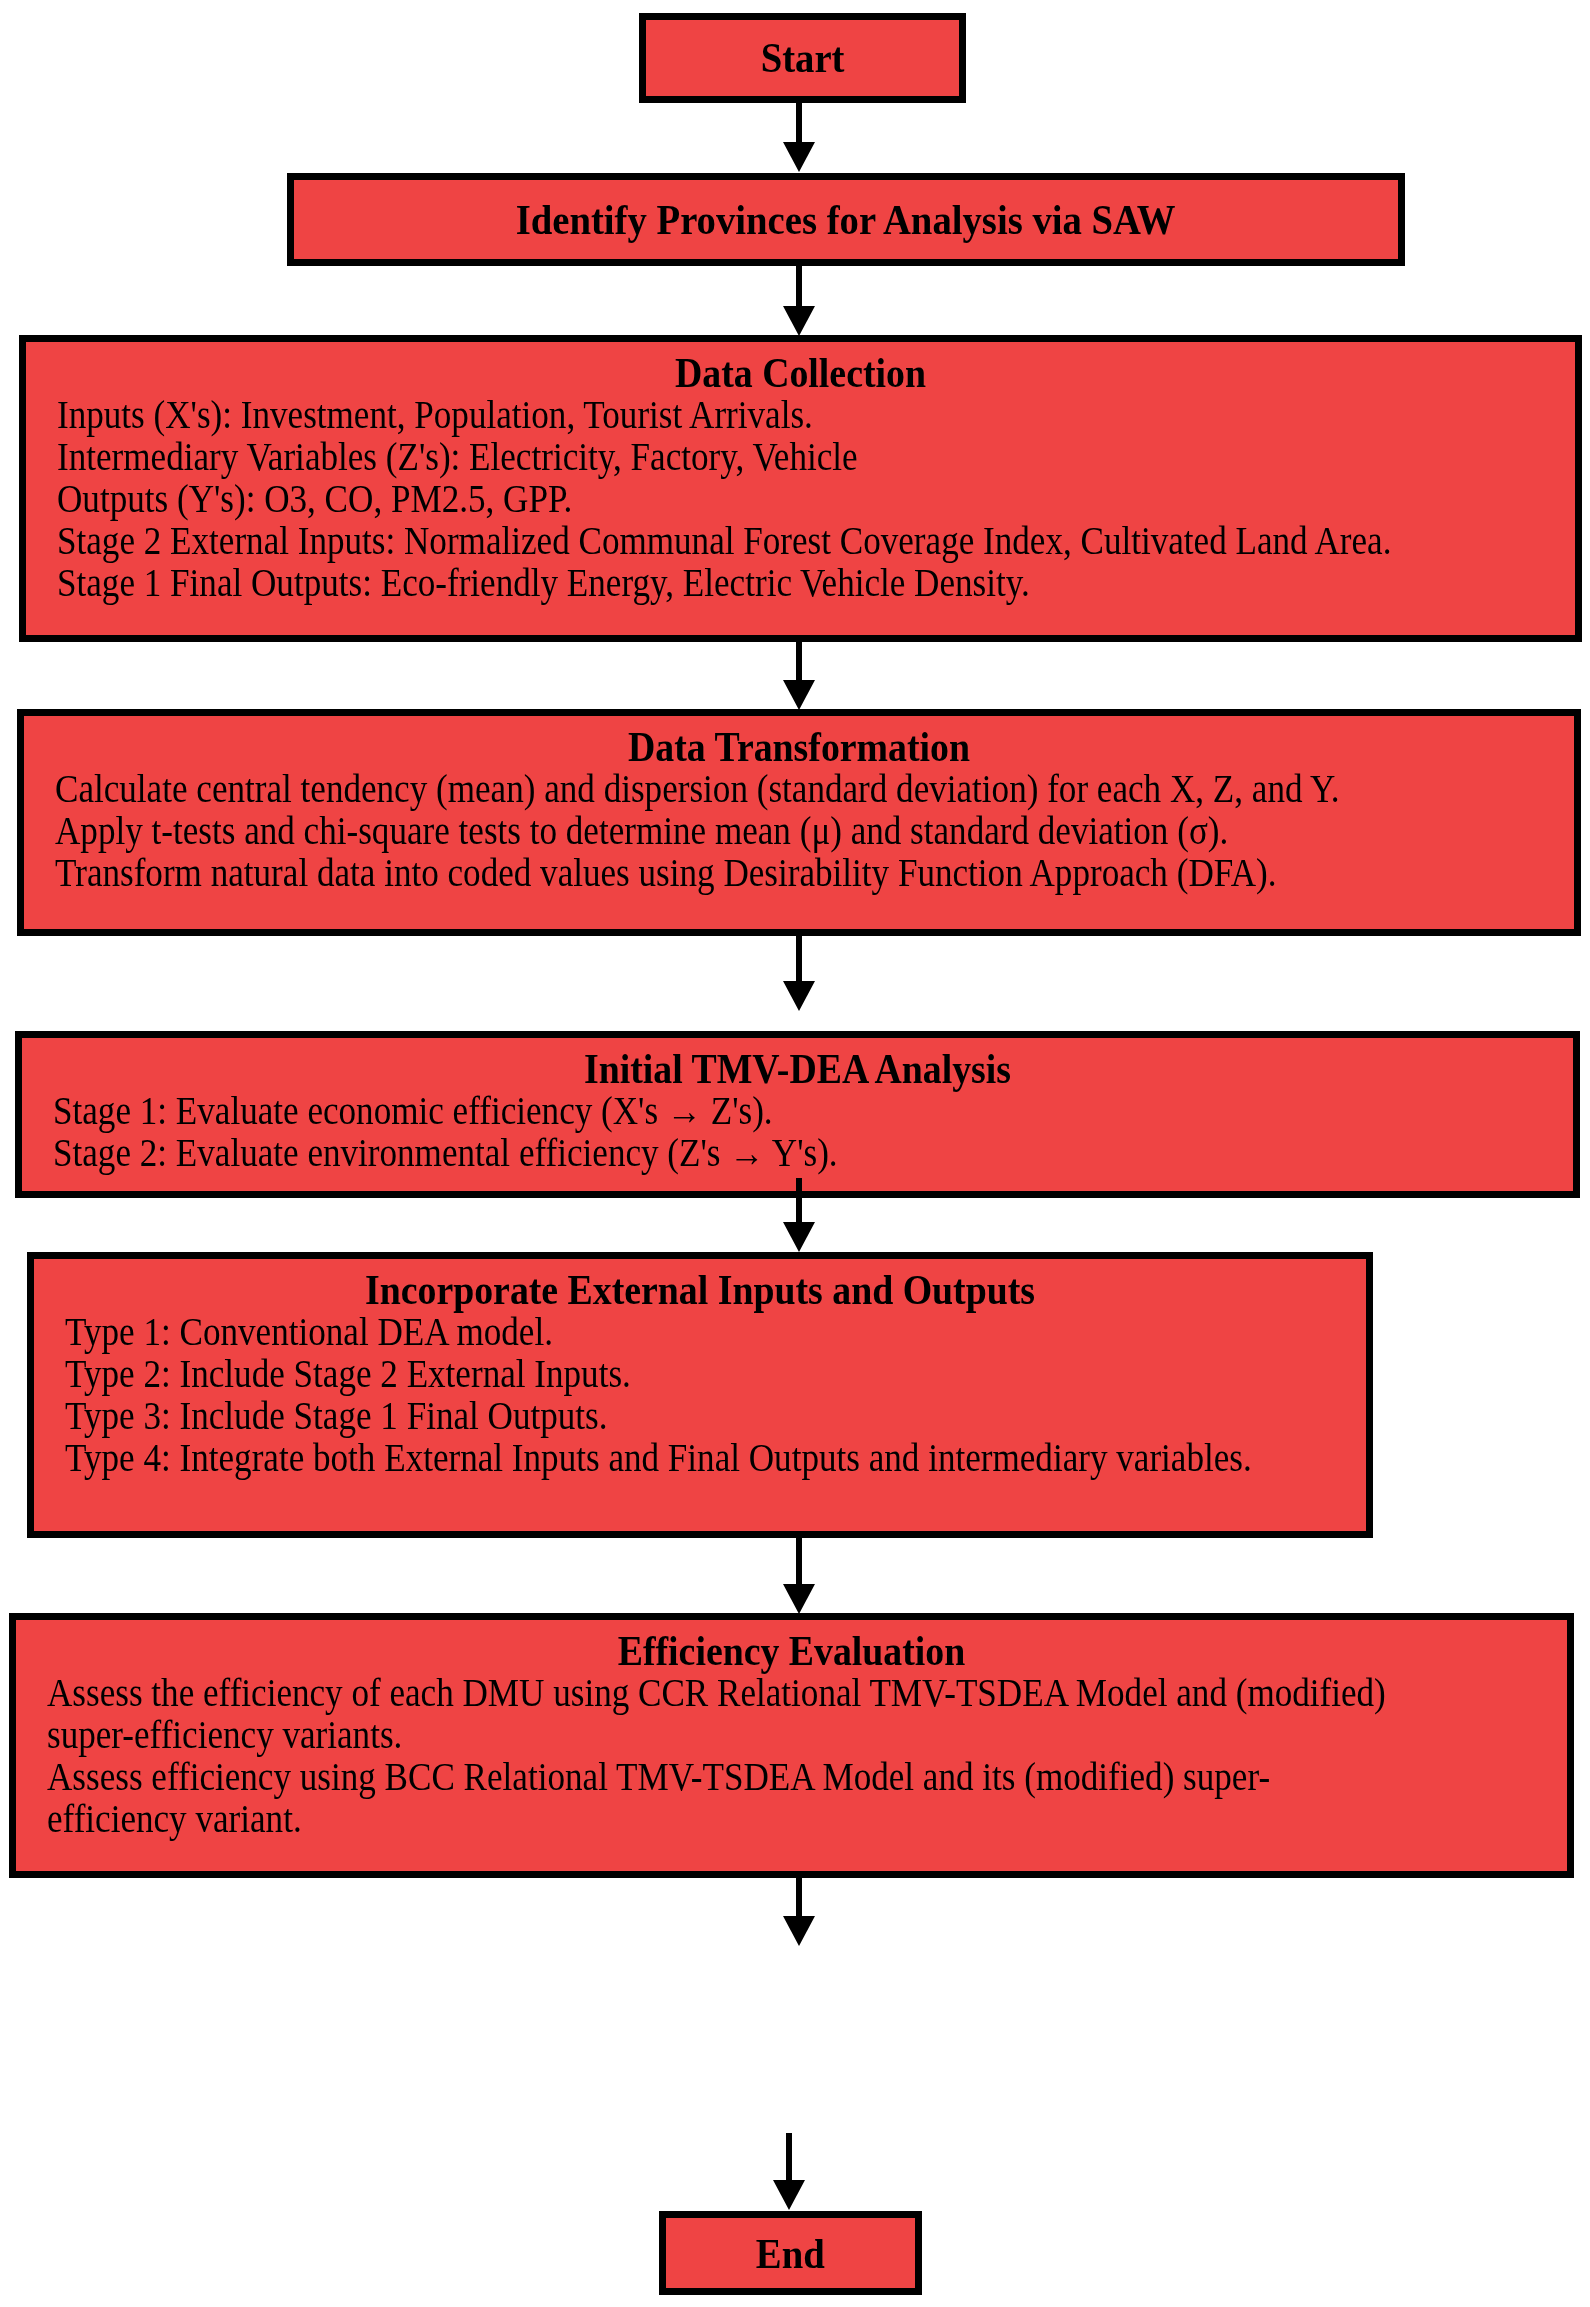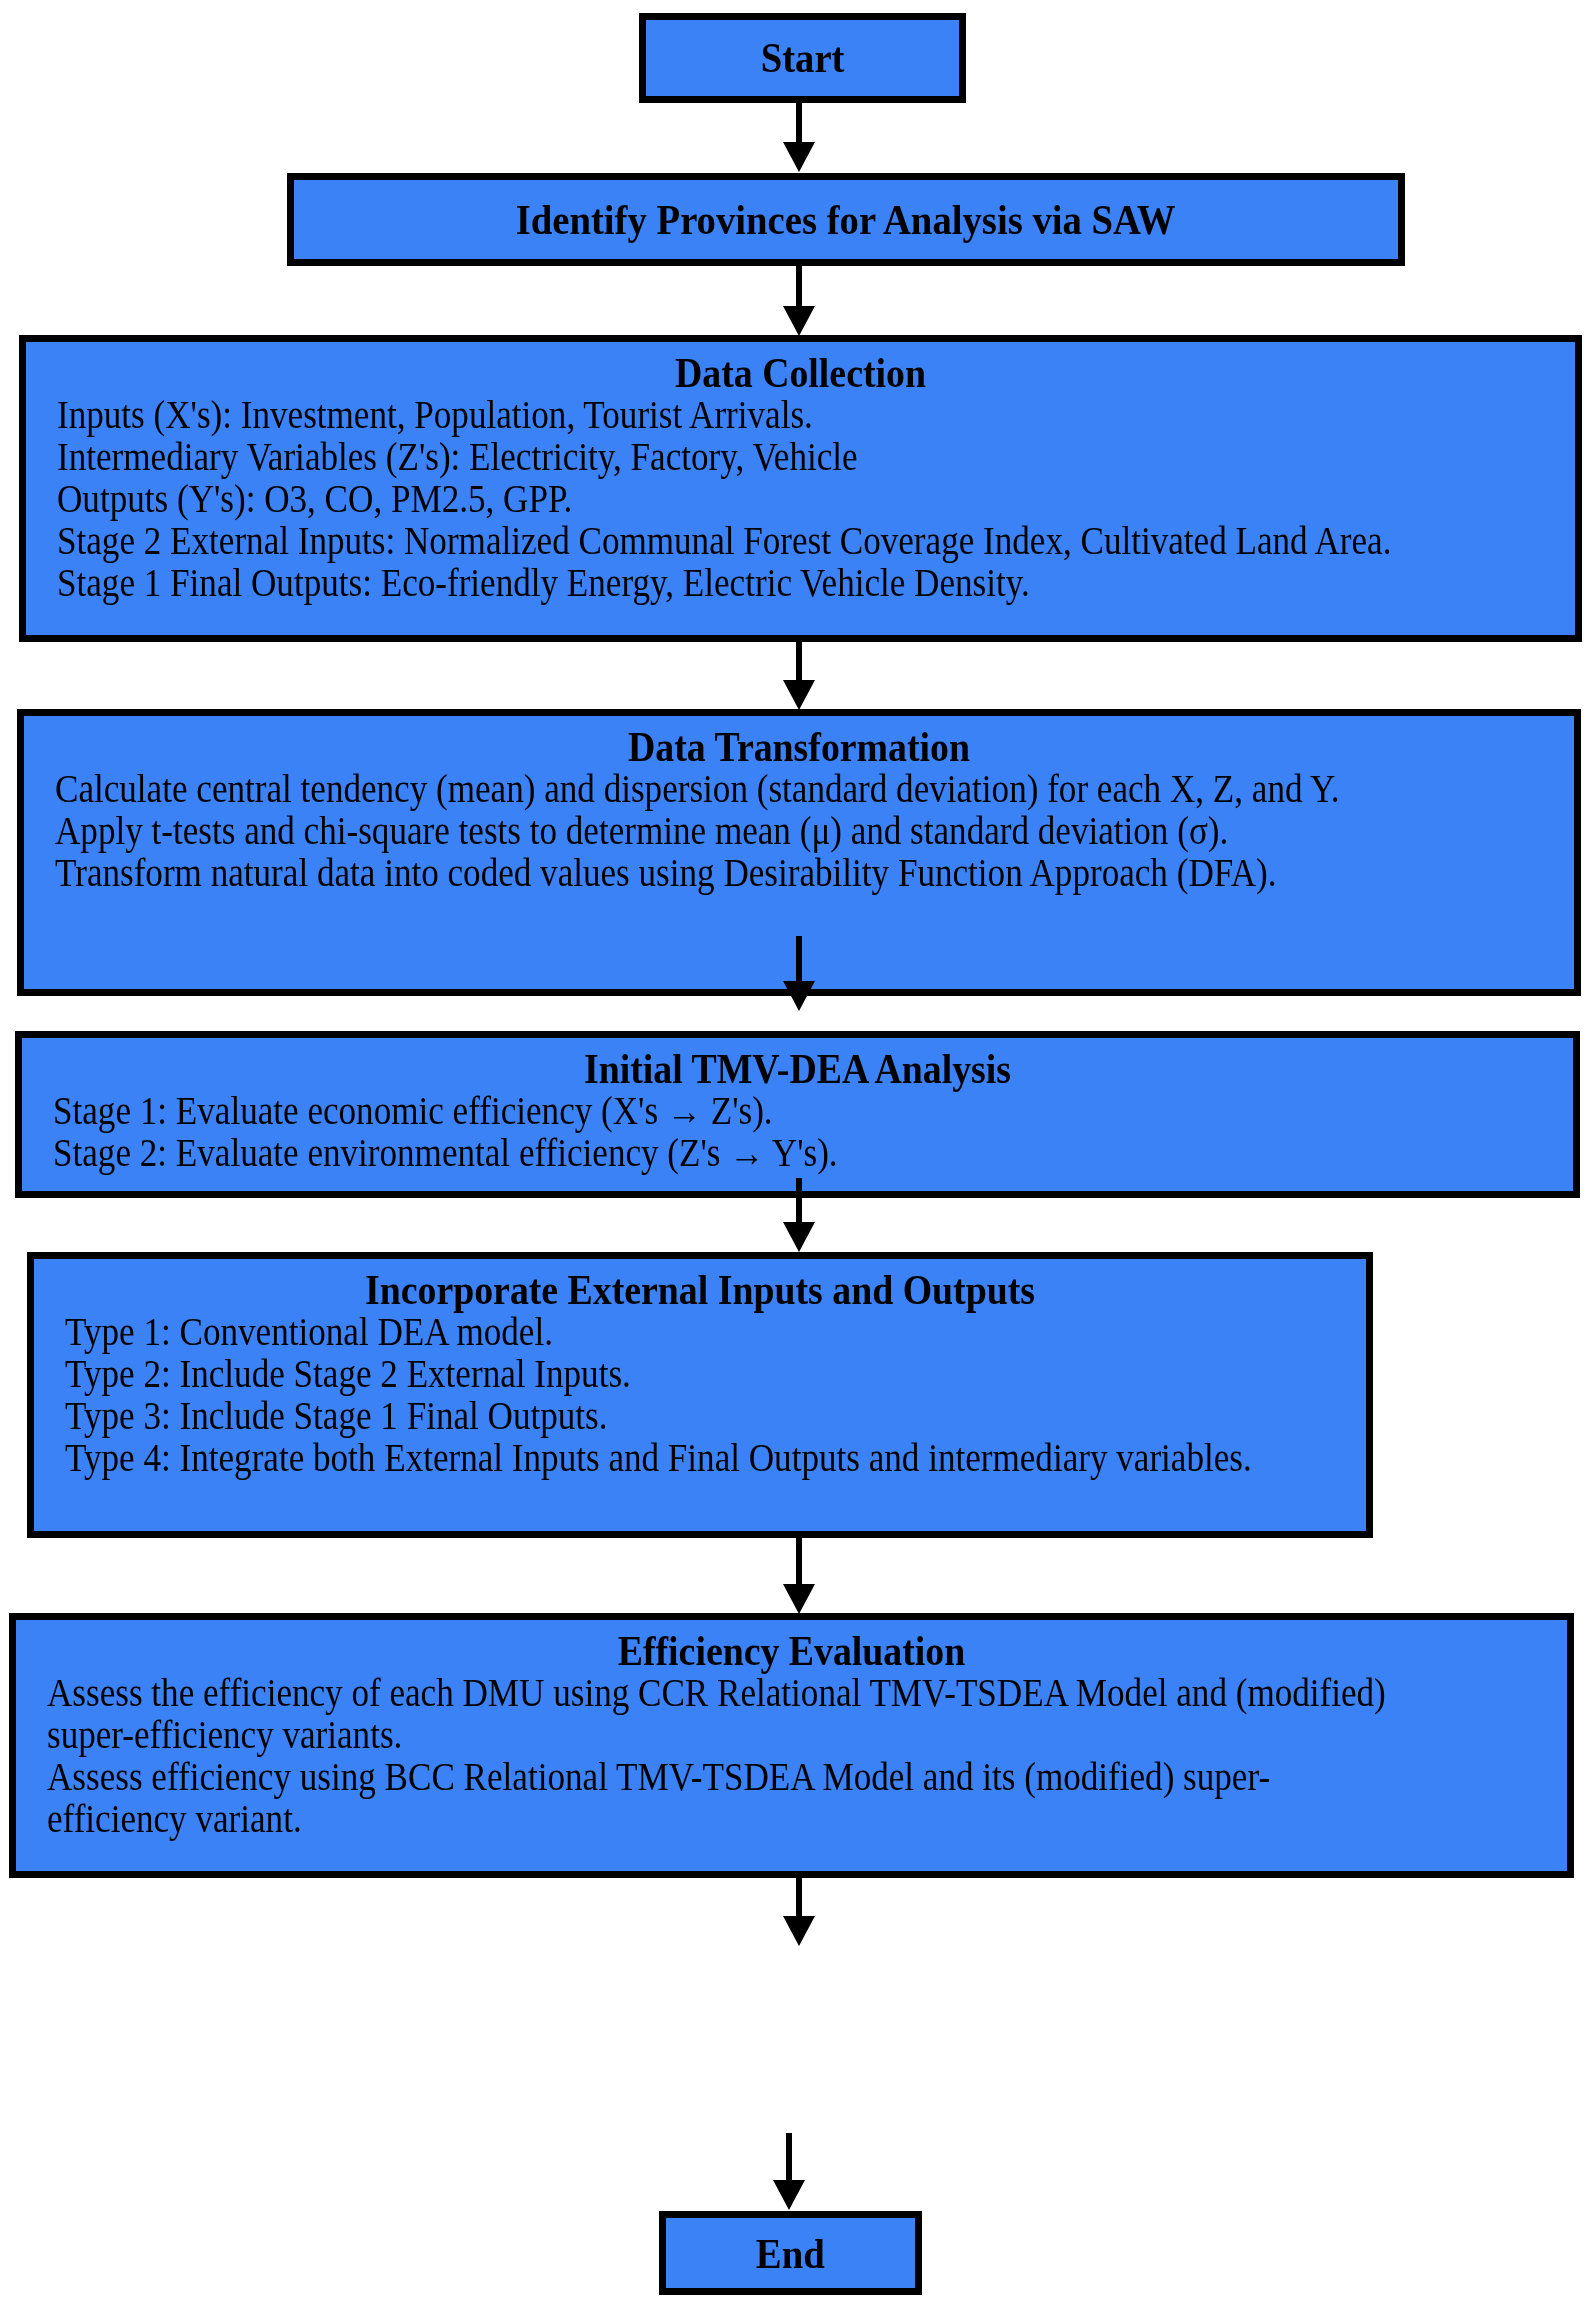--- a/index.html
+++ b/index.html
@@ -8,21 +8,21 @@
     width:1590px;
     height:2307px;
     background:#ffffff;
     font-family:"Liberation Serif","DejaVu Serif",serif;
     color:#000000;
     overflow:hidden;
   }
   .box{
     position:absolute;
     border:7.4px solid #000000;
-    background:#3b82f6;
+    background:#ef4444;
     box-sizing:border-box;
     overflow:hidden;
   }
   .terminal{
     display:flex;
     align-items:center;
     justify-content:center;
   }
   .terminal .tlabel{
     font-weight:bold;
@@ -64,21 +64,21 @@
     bottom:0;left:0;
     width:0;height:0;
     border-left:16.3px solid transparent;
     border-right:16.3px solid transparent;
     border-top:30px solid #000000;
   }
   
   #b-start    {left:639px;  top:12.6px;   width:327px;  height:90px;}
   #b-identify {left:287px;  top:173px;  width:1118px; height:93px;}
   #b-dc       {left:18.5px;   top:335px;  width:1563px; height:307px;}
-  #b-dt       {left:17px;   top:709px;  width:1564px; height:287px;}
+  #b-dt       {left:17px;   top:709px;  width:1564px; height:227px;}
   #b-init     {left:15px;   top:1011px; width:1565px; height:167px;margin-top:20px;}
   #b-inc      {left:27px;   top:1252px; width:1346px; height:286px;}
   #b-eff      {left:9px;   top:1613px; width:1565px; height:265px;}
   #b-det      {left:9px;   top:1946px; width:1571px; height:188px;}
   #b-end      {left:659px;  top:2211px; width:263px;  height:84px;}
   #a1{left:783px; top:102px;  height:70px;}
   #a2{left:783px; top:266px;  height:70px;}
   #a3{left:783px; top:642px;  height:68px;}
   #a4{left:783px; top:936px; height:75px;}
   #a5{left:783px; top:1178px; height:74px;}

